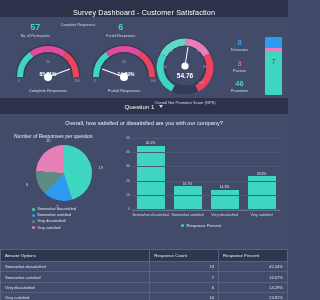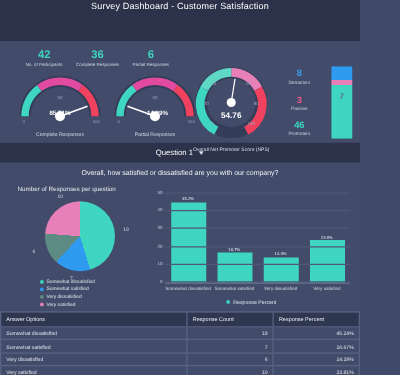--- a/index.html
+++ b/index.html
@@ -6,22 +6,22 @@
   html, body {
     width: 288px; height: 300px;
     background: #414b69;
     font-family: "Liberation Sans", sans-serif;
     overflow: hidden;
   }
   #app { width: 288px; height: 300px; position: relative; background: #424c6a; }
 
   
   .titlebar {
-    height: 33px; background: #2b3249;
-    display: flex; align-items: flex-start; justify-content: center;
+    height: 17px; background: #2b3249;
+    display: flex; align-items: flex-end; justify-content: center;
     color: #ffffff; font-size: 7.2px; letter-spacing: .15px;
   }
 
   
   .band1 { height: 81px; position: relative; background: #424c6a; }
 
   .kpis { position: absolute; left: 14px; top: 5px; width: 128px; display: flex; }
   .kpi { flex: 1; text-align: center; }
   .kpi-val { color: #3ed6c0; font-size: 9px; font-weight: bold; line-height: 11px; }
   .kpi-lbl { color: #d4d8e4; font-size: 3.6px; line-height: 6px; white-space: nowrap; }
@@ -102,25 +102,24 @@
 <div id="app">
 
   <div class="titlebar">
     <span>Survey Dashboard - Customer Satisfaction</span>
   </div>
 
   <div class="band1">
 
     <div class="kpis">
       <div class="kpi">
-        <div class="kpi-val">42</div>
+        <div class="kpi-val">57</div>
         <div class="kpi-lbl">No. of Participants</div>
       </div>
       <div class="kpi">
-        <div class="kpi-val">36</div>
         <div class="kpi-lbl">Complete Responses</div>
       </div>
       <div class="kpi">
         <div class="kpi-val">6</div>
         <div class="kpi-lbl">Partial Responses</div>
       </div>
     </div>
 
     <div class="gaugewrap g1">
       <svg width="72" height="40" viewBox="0 0 72 40">

